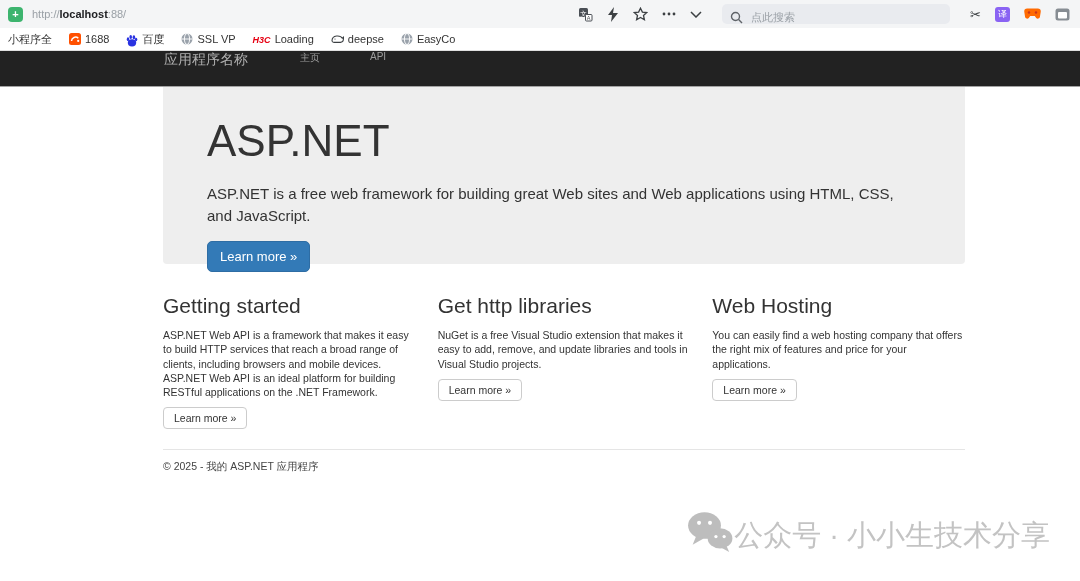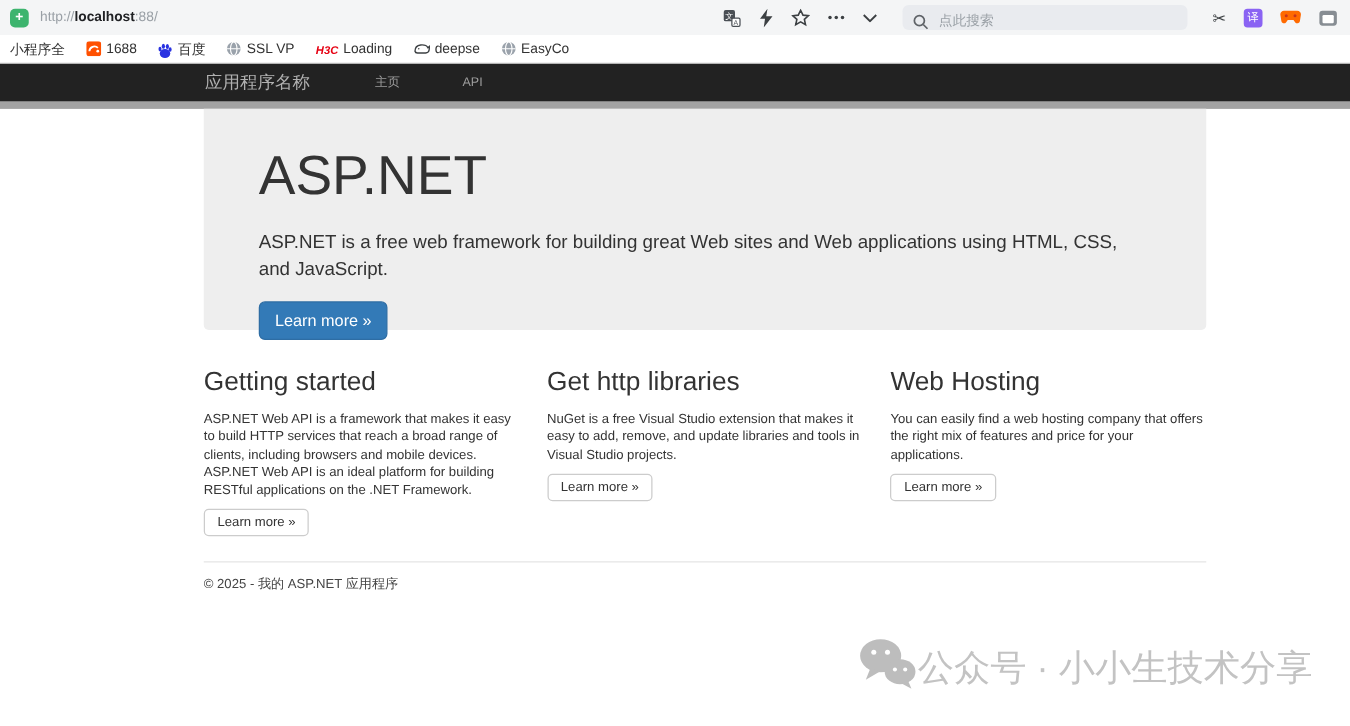--- a/index.html
+++ b/index.html
@@ -46,22 +46,22 @@
   .bookmarks {
     height:23px; background:#fff; border-bottom:1px solid #e0e0e0;
     display:flex; align-items:center; padding:0 8px; gap:17px;
     font-size:11px; color:#333; white-space:nowrap;
   }
   .bm { display:flex; align-items:flex-end; gap:4px; }
   .h3c { color:#e60012; font-weight:bold; font-style:italic; font-size:9px; }
 
   
   .navbar {
-    height:36px; background:#222222; border-bottom:6px solid #a3a3a3;
-    display:flex; align-items:center; padding-left:164px;
+    height:36px; background:#222222; border-bottom:1px solid #a3a3a3;
+    display:flex; padding-left:164px;
   }
   .brand { color:#b0b0b0; font-size:14px; margin-right:24px; }
   .navlink { color:#9d9d9d; font-size:10px; margin-right:22px; text-decoration:none;margin-left:28px; }
 
   
   .page { position:relative; height:493px; background:#fff; }
   .container { margin-left:163px; width:802px; }
 
   .jumbotron {
     background:#eeeeee; height:177px; padding:30px 44px 0;

